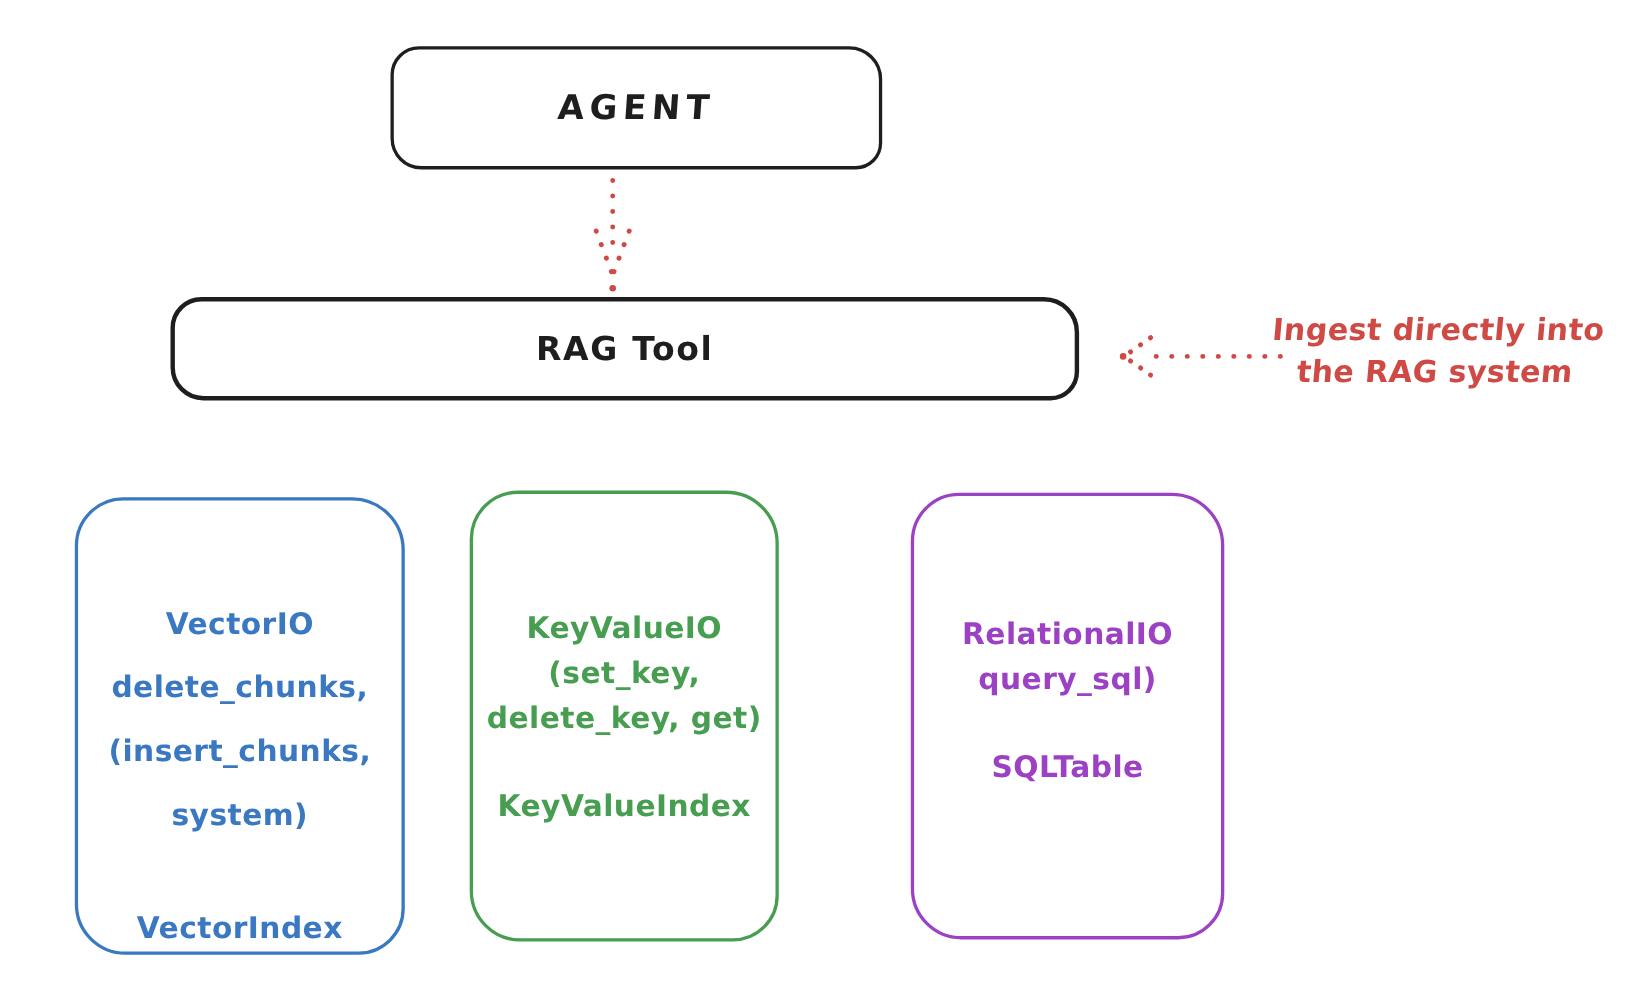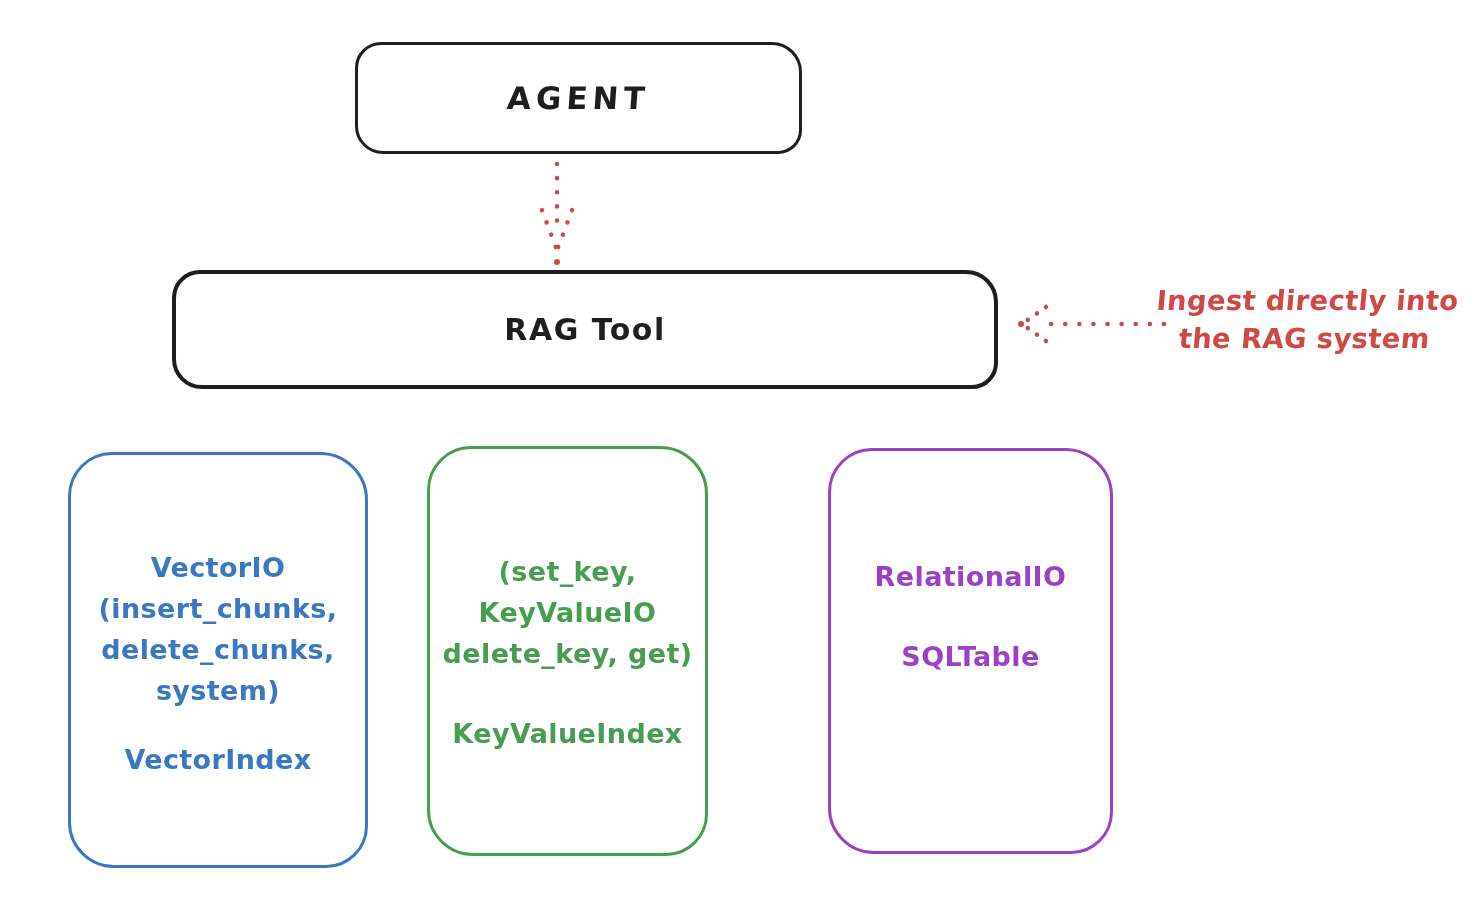--- a/index.html
+++ b/index.html
@@ -24,21 +24,21 @@
   .agent-box {
     left: 355px; top: 42px; width: 447px; height: 112px;
     border-radius: 26px 30px 24px 28px;
     color: #1e1e1e;
   }
   .agent-box .label {
     font-size: 31px; font-weight: 700; letter-spacing: 5px;
     transform: skewX(-4deg);
   }
   .rag-box {
-    left: 172px; top: 270px; width: 826px; height: 119px;
+    left: 155px; top: 270px; width: 826px; height: 94px;
     border-radius: 28px 32px 26px 30px;
     border-width: 4px;
     color: #1e1e1e;
   }
   .rag-box .label {
     font-size: 30px; font-weight: 600; letter-spacing: 1.5px;
   }
 
   
   .node {
@@ -48,21 +48,21 @@
     border-radius: 44px 48px 42px 46px;
     display: flex;
     flex-direction: column;
     align-items: center;
     text-align: center;
     font-size: 27px;
     font-weight: 600;
     line-height: 41px;
     letter-spacing: 0.4px;
   }
-  .node-vector    { left: 68px;  top: 452px; width: 300px; height: 416px; padding-top: 92px; }
+  .node-vector    { left: 68px;  top: 452px; width: 300px; height: 416px; padding-top: 92px; gap: 17px; }
   .node-keyvalue  { left: 427px; top: 446px; width: 281px; height: 410px; padding-top: 102px; }
   .node-relational{ left: 828px; top: 448px; width: 285px; height: 406px; padding-top: 105px; }
   .node .spacer-sm { height: 28px; }
   .node .spacer-md { height: 39px; }
 
   
   .annotation {
     position: absolute;
     left: 1138px; top: 281px; width: 336px;
     text-align: center;
@@ -105,34 +105,35 @@
     <circle cx="7" cy="25" r="3" fill="currentColor"></circle>
   </svg>
 
   <div class="annotation" style="color: rgb(207, 74, 69);">
     <div>Ingest directly into</div>
     <div>the RAG system</div>
   </div>
 
   <div class="node node-vector" style="color: rgb(58, 120, 194);">
     <div>VectorIO</div>
+    <div>delete_chunks,</div>
     <div>(insert_chunks,</div>
-    <div>delete_chunks,</div>
     <div>system)</div>
     <div class="spacer-sm"></div>
     <div>VectorIndex</div>
   </div>
 
   <div class="node node-keyvalue" style="color: rgb(71, 158, 80);">
+    <div>KeyValueIO</div>
     <div>(set_key,</div>
-    <div>KeyValueIO</div>
     <div>delete_key, get)</div>
     <div class="spacer-md"></div>
     <div>KeyValueIndex</div>
   </div>
 
   <div class="node node-relational" style="color: rgb(156, 64, 196);">
     <div>RelationalIO</div>
+    <div>query_sql)</div>
     <div class="spacer-md"></div>
     <div>SQLTable</div>
   </div>
 
 </div>
 
 </body></html>

